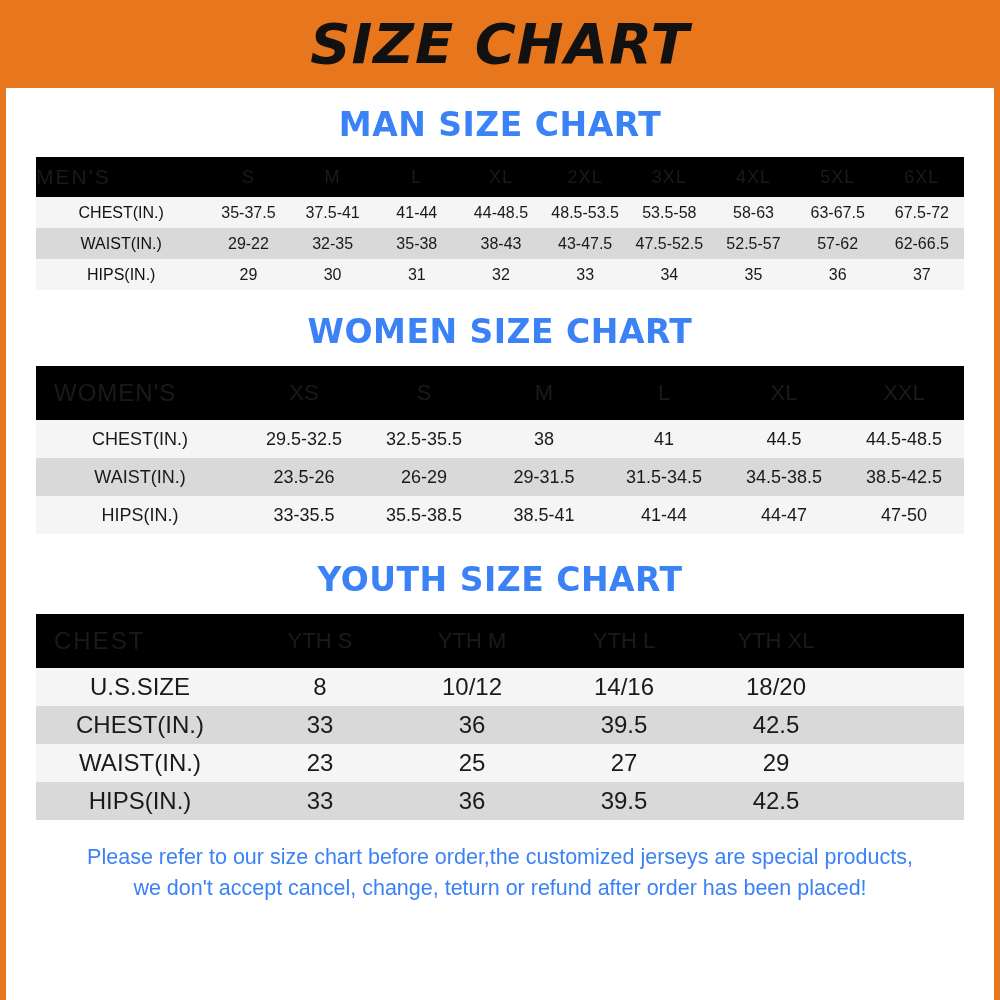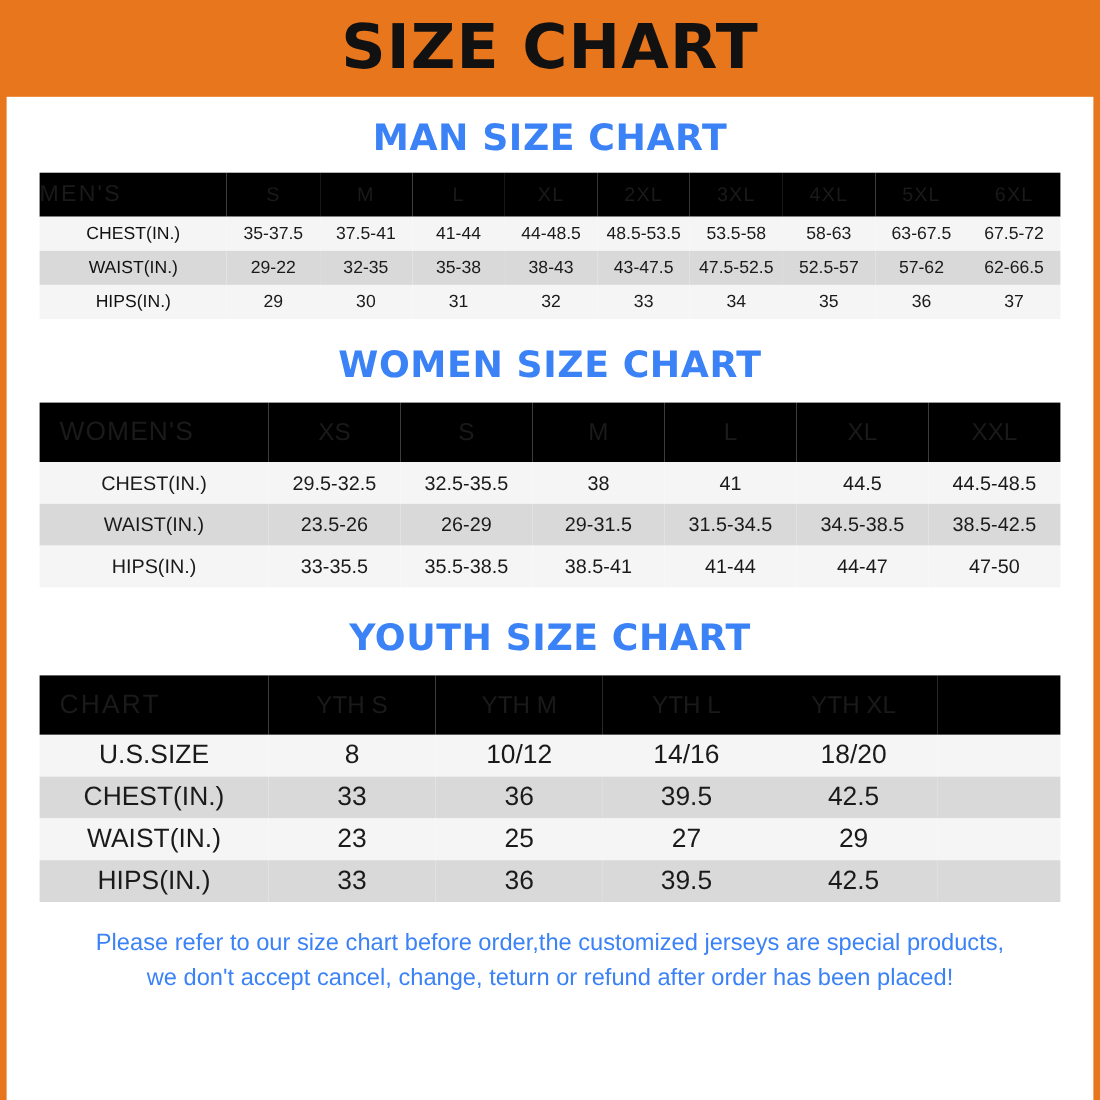--- a/index.html
+++ b/index.html
@@ -32,20 +32,21 @@
     align-items: center;
     justify-content: center;
   }
   .banner-title {
     font-family: "DejaVu Sans", sans-serif;
     font-weight: bold;
     font-size: 56px;
     letter-spacing: 1px;
     color: #111111;
     line-height: 1;
+    font-style: italic;
   }
   
   .section-title {
     text-align: center;
     font-family: "DejaVu Sans", sans-serif;
     font-weight: bold;
     font-size: 33px;
     color: #3b82f6;
     letter-spacing: 0.5px;
   }
@@ -285,21 +286,21 @@
     <colgroup>
       <col style="width:208px">
       <col style="width:152px">
         <col style="width:152px">
         <col style="width:152px">
         <col style="width:152px">
       <col style="width:112px">
     </colgroup>
     <tbody>
         <tr class="head-row">
-          <td class="corner">CHART</td>
+          <td class="corner">CHEST</td>
           <td>YTH S</td>
           <td>YTH M</td>
           <td>YTH L</td>
           <td>YTH XL</td>
           <td></td>
         </tr>
         <tr class="zebra-light">
           <td class="row-label">U.S.SIZE</td>
           <td>8</td>
           <td>10/12</td>

